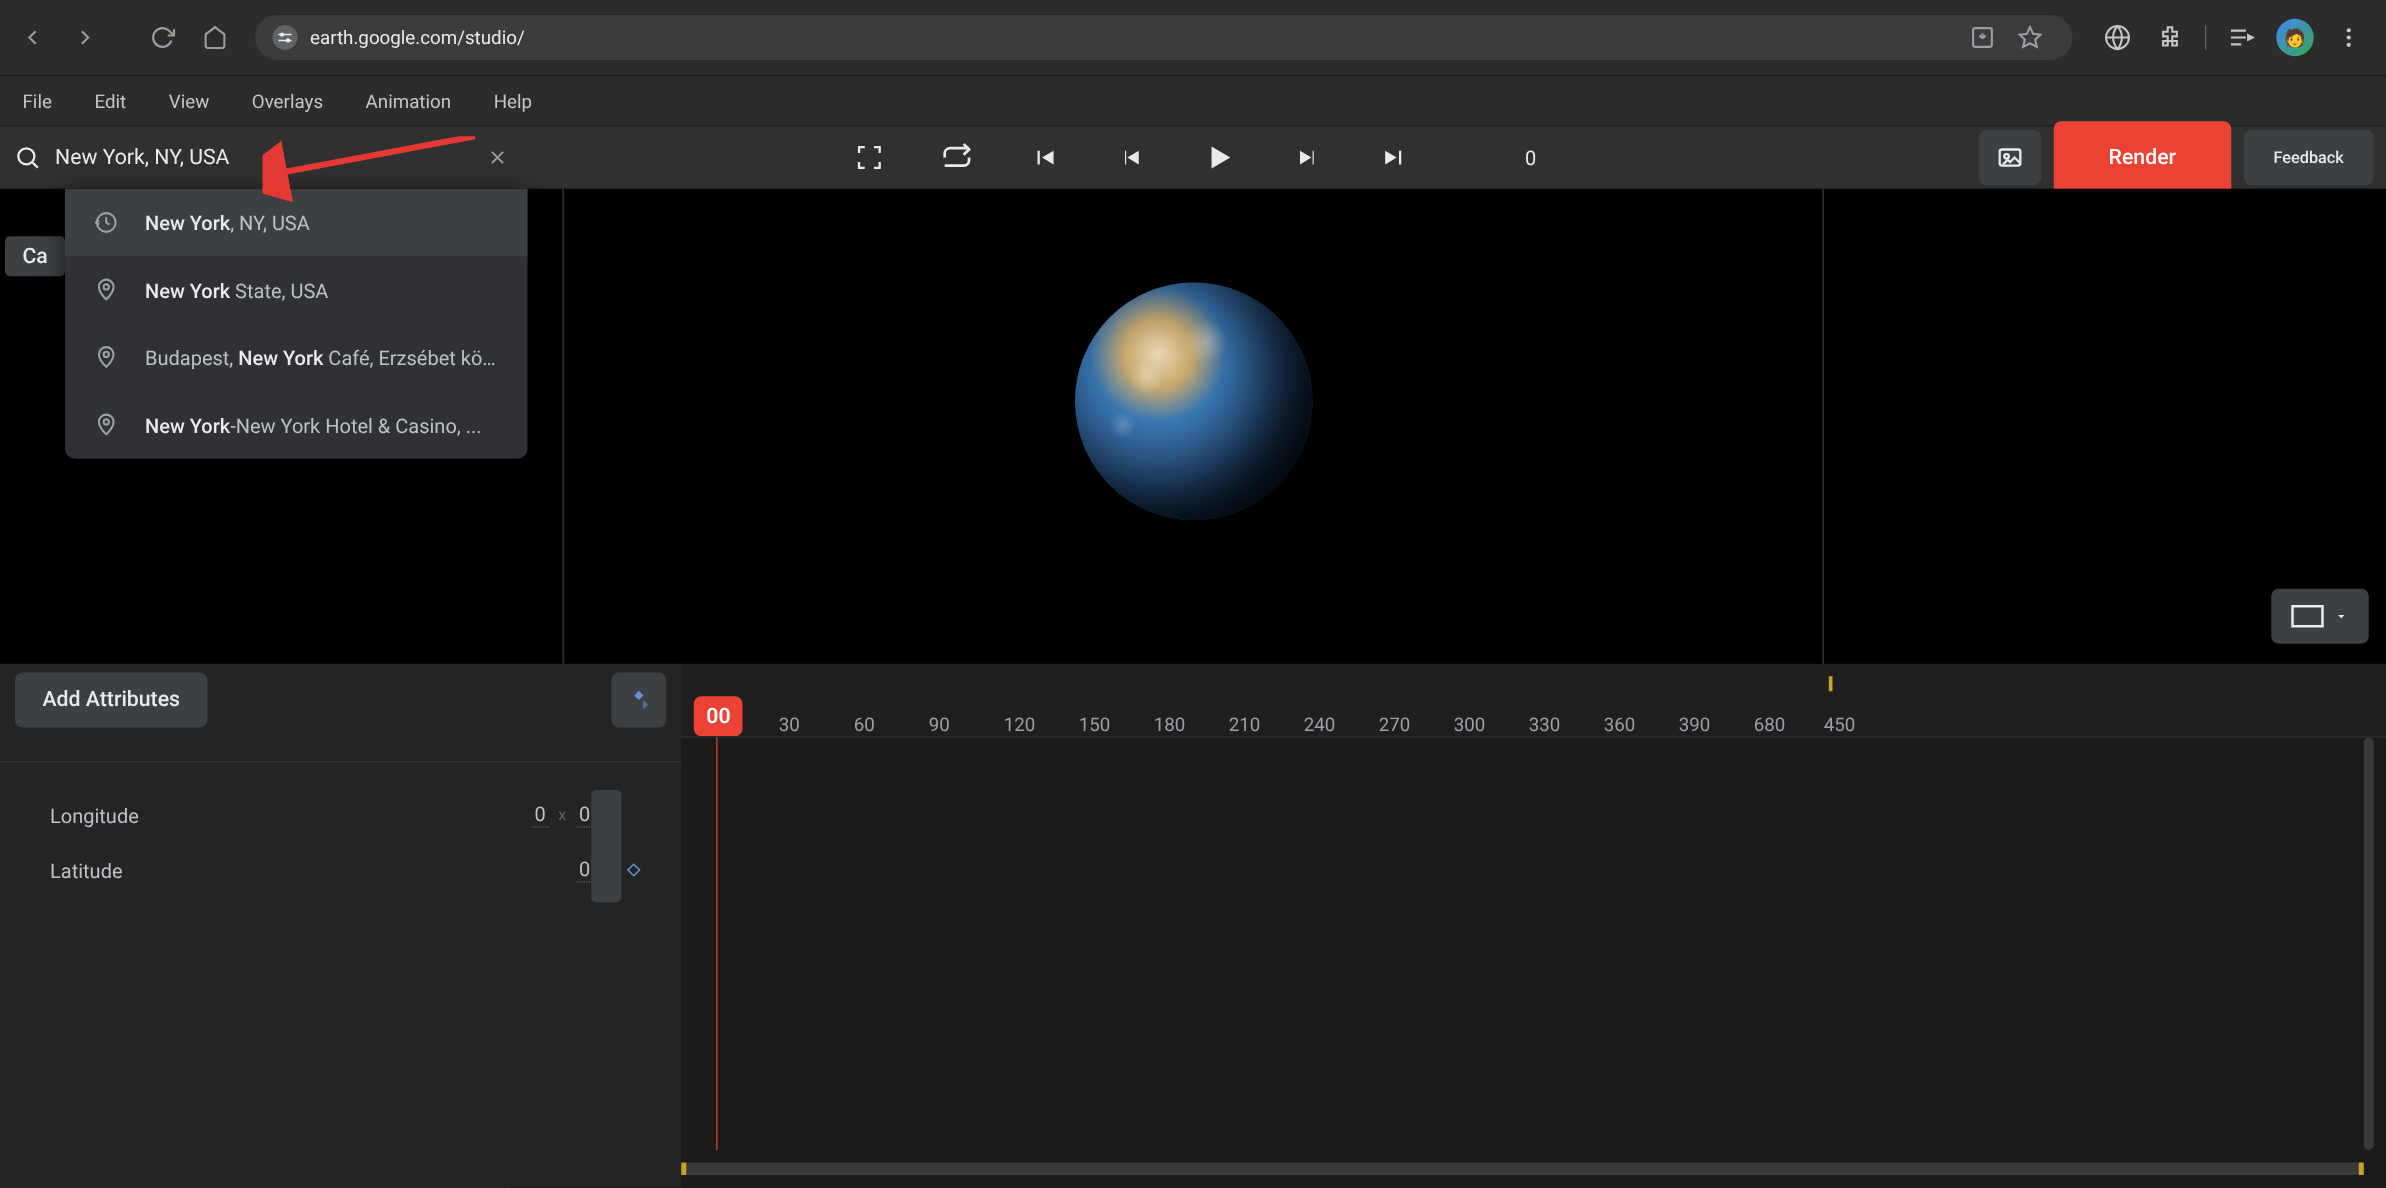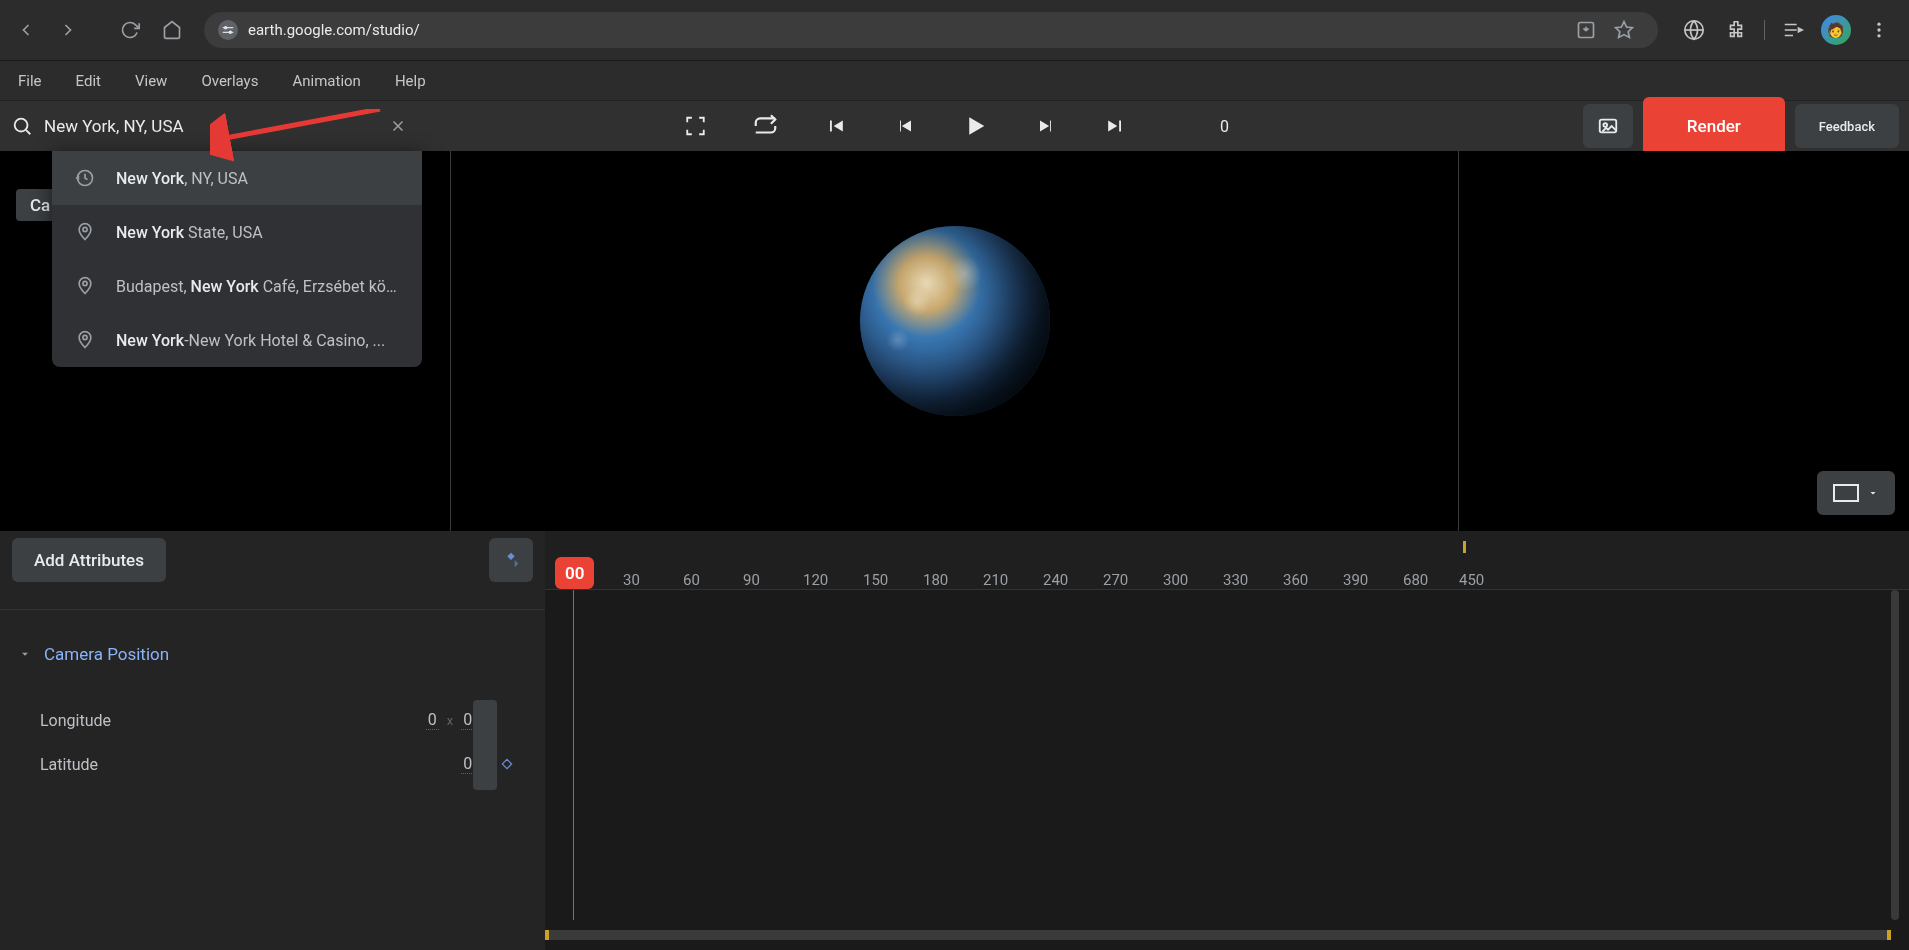--- a/index.html
+++ b/index.html
@@ -43,21 +43,21 @@
 .sq-btn { background:#3c4043; border-radius:6px; height:44px; padding: 0 14px; display:flex; align-items:center; justify-content:center; color:#e8eaed; cursor:pointer;}
 .render-btn { background:#ea4335; border-radius:6px; height:59px; padding: 0 44px; font-size:17px; font-weight:500; color:#fff; display:flex; align-items:center; cursor:pointer;}
 .feedback-btn { background:#3c4043; border-radius:6px; height:44px; padding: 0 24px; font-size:13px; font-weight:500; color:#e8eaed; display:flex; align-items:center; cursor:pointer;}
 
 .viewport { height: 380px; background:#000; position:relative; display:flex; align-items:center; justify-content:center;}
 .vp-guide { position:absolute; top:0; bottom:0; width:1px; background:#3c3c3c;}
 .vp-guide.l { left: 450px;}
 .vp-guide.r { right: 450px;}
 .earth { width:190px; height:190px; border-radius:50%; background: radial-gradient(circle at 35% 30%, #e8d9b5 0%, #c9a96e 15%, #3b7bb8 30%, #2d5a8f 55%, #1a3a5c 75%, #0a1a2a 100%); box-shadow: inset -30px -20px 60px rgba(0,0,0,0.9); position:relative; overflow:hidden; margin-top:-40px;}
 .earth::after { content:''; position:absolute; inset:0; background: radial-gradient(circle at 30% 40%, rgba(255,255,255,0.3) 0%, transparent 8%), radial-gradient(circle at 55% 25%, rgba(255,255,255,0.25) 0%, transparent 10%), radial-gradient(circle at 20% 60%, rgba(255,255,255,0.2) 0%, transparent 6%);}
-.cam-chip { position:absolute; left:16px; top:38px; background:#3c4043; padding:6px 14px; border-radius:4px; font-size:17px; font-weight:500; color:#e8eaed;text-align:center;}
+.cam-chip { position:absolute; left:4px; top:38px; background:#3c4043; padding:6px 14px; border-radius:4px; font-size:17px; font-weight:500; color:#e8eaed;text-align:center;}
 .aspect-btn { position:absolute; right:14px; bottom:16px; background:#3c4043; border-radius:6px; height:44px; padding:0 16px; display:flex; align-items:center; gap:8px; cursor:pointer;}
 .aspect-rect { width:26px; height:18px; border:2.5px solid #e8eaed;}
 
 .timeline-panel { background:#1f1f1f; height: 419px; display:flex;}
 .tl-left { width:545px; background:#242424; display:flex; flex-direction:column;gap:20px;}
 .tl-left-top { height:58px; display:flex; align-items:center; padding: 0 12px; gap:10px;}
 .add-attr { background:#3c4043; border-radius:6px; height:44px; padding:0 22px; font-size:17px; font-weight:500; color:#e8eaed; display:flex; align-items:center; cursor:pointer;}
 .kf-btn { margin-left:auto; background:#3c4043; border-radius:6px; width:44px; height:44px; display:flex; align-items:center; justify-content:center; cursor:pointer;}
 .tl-section-hdr { display:flex; align-items:center; gap:12px; padding:14px 18px; font-size:17px; color:#9ab; cursor:pointer;}
 .tl-section-hdr .chev { color:#9aa0a6;}
@@ -310,26 +310,20 @@
     <div class="tl-left-top">
       <div class="add-attr">Add Attributes</div>
       <div class="kf-btn">
         <svg width="22" height="22" viewBox="0 0 24 24" fill="#6a8fd4">
             <path d="M12 4l4 4-4 4-4-4z"></path>
             <path d="M16 12l4 4-4 4z" opacity="0.6"></path>
           </svg>
       </div>
     </div>
     <div style="border-top:1px solid #333;"></div>
-    <div class="tl-section-hdr">
-      <svg class="chev" width="14" height="14" viewBox="0 0 24 24" fill="currentColor">
-          <path d="M7 10l5 5 5-5z"></path>
-        </svg>
-      <span style="color:#8ab4f8;">Camera Position</span>
-    </div>
     <div style="position:relative;">
       <div class="attr-row">
         <span>Longitude</span>
         <div class="attr-vals">
           <span class="v">0</span>
           <span class="sep">x</span>
           <span class="v">0</span>
           <span class="deg">°</span>
         </div>
         <div class="attr-kf"></div>

